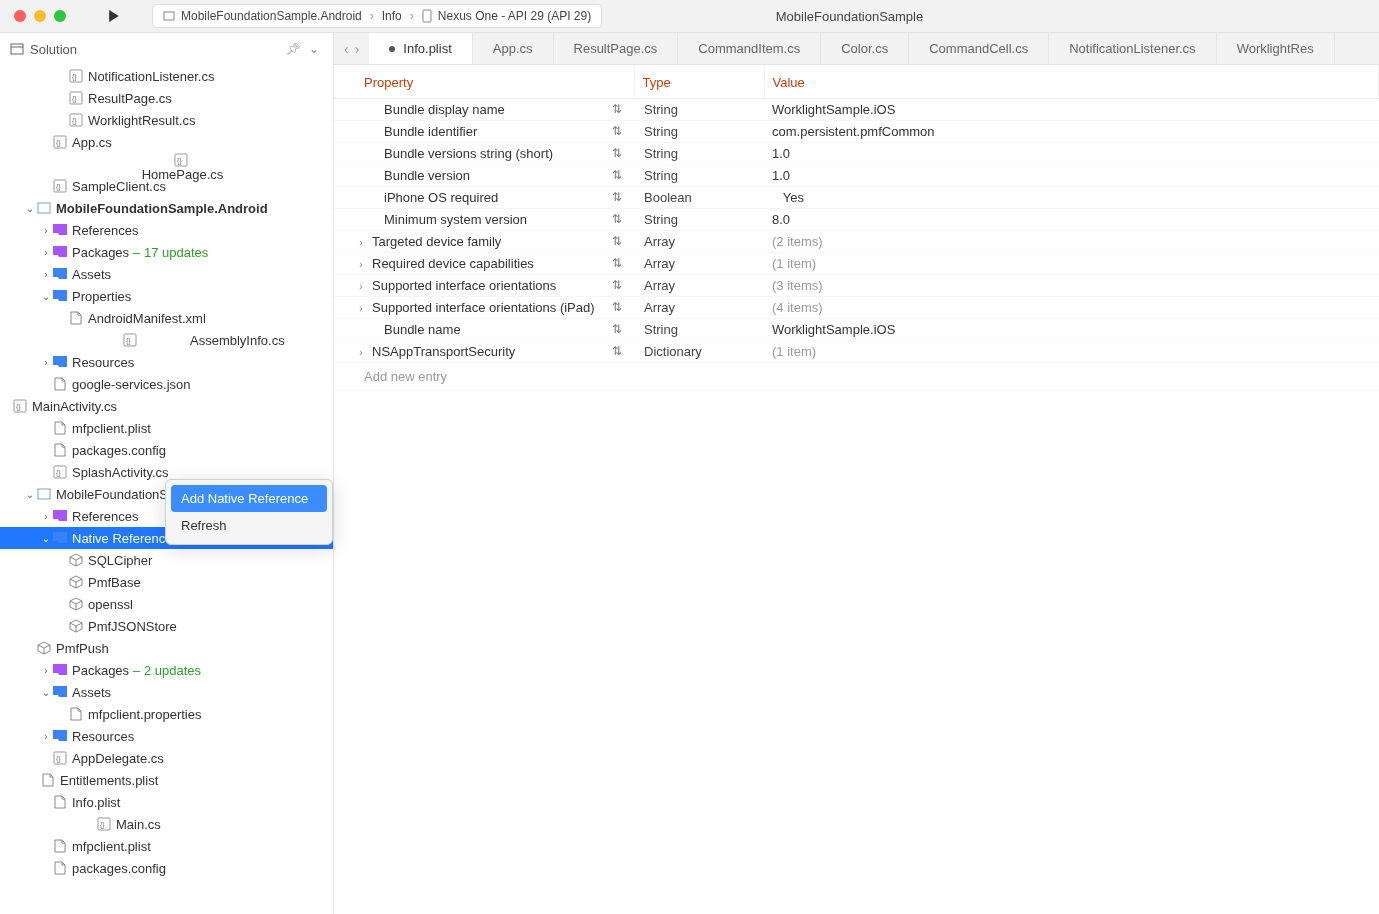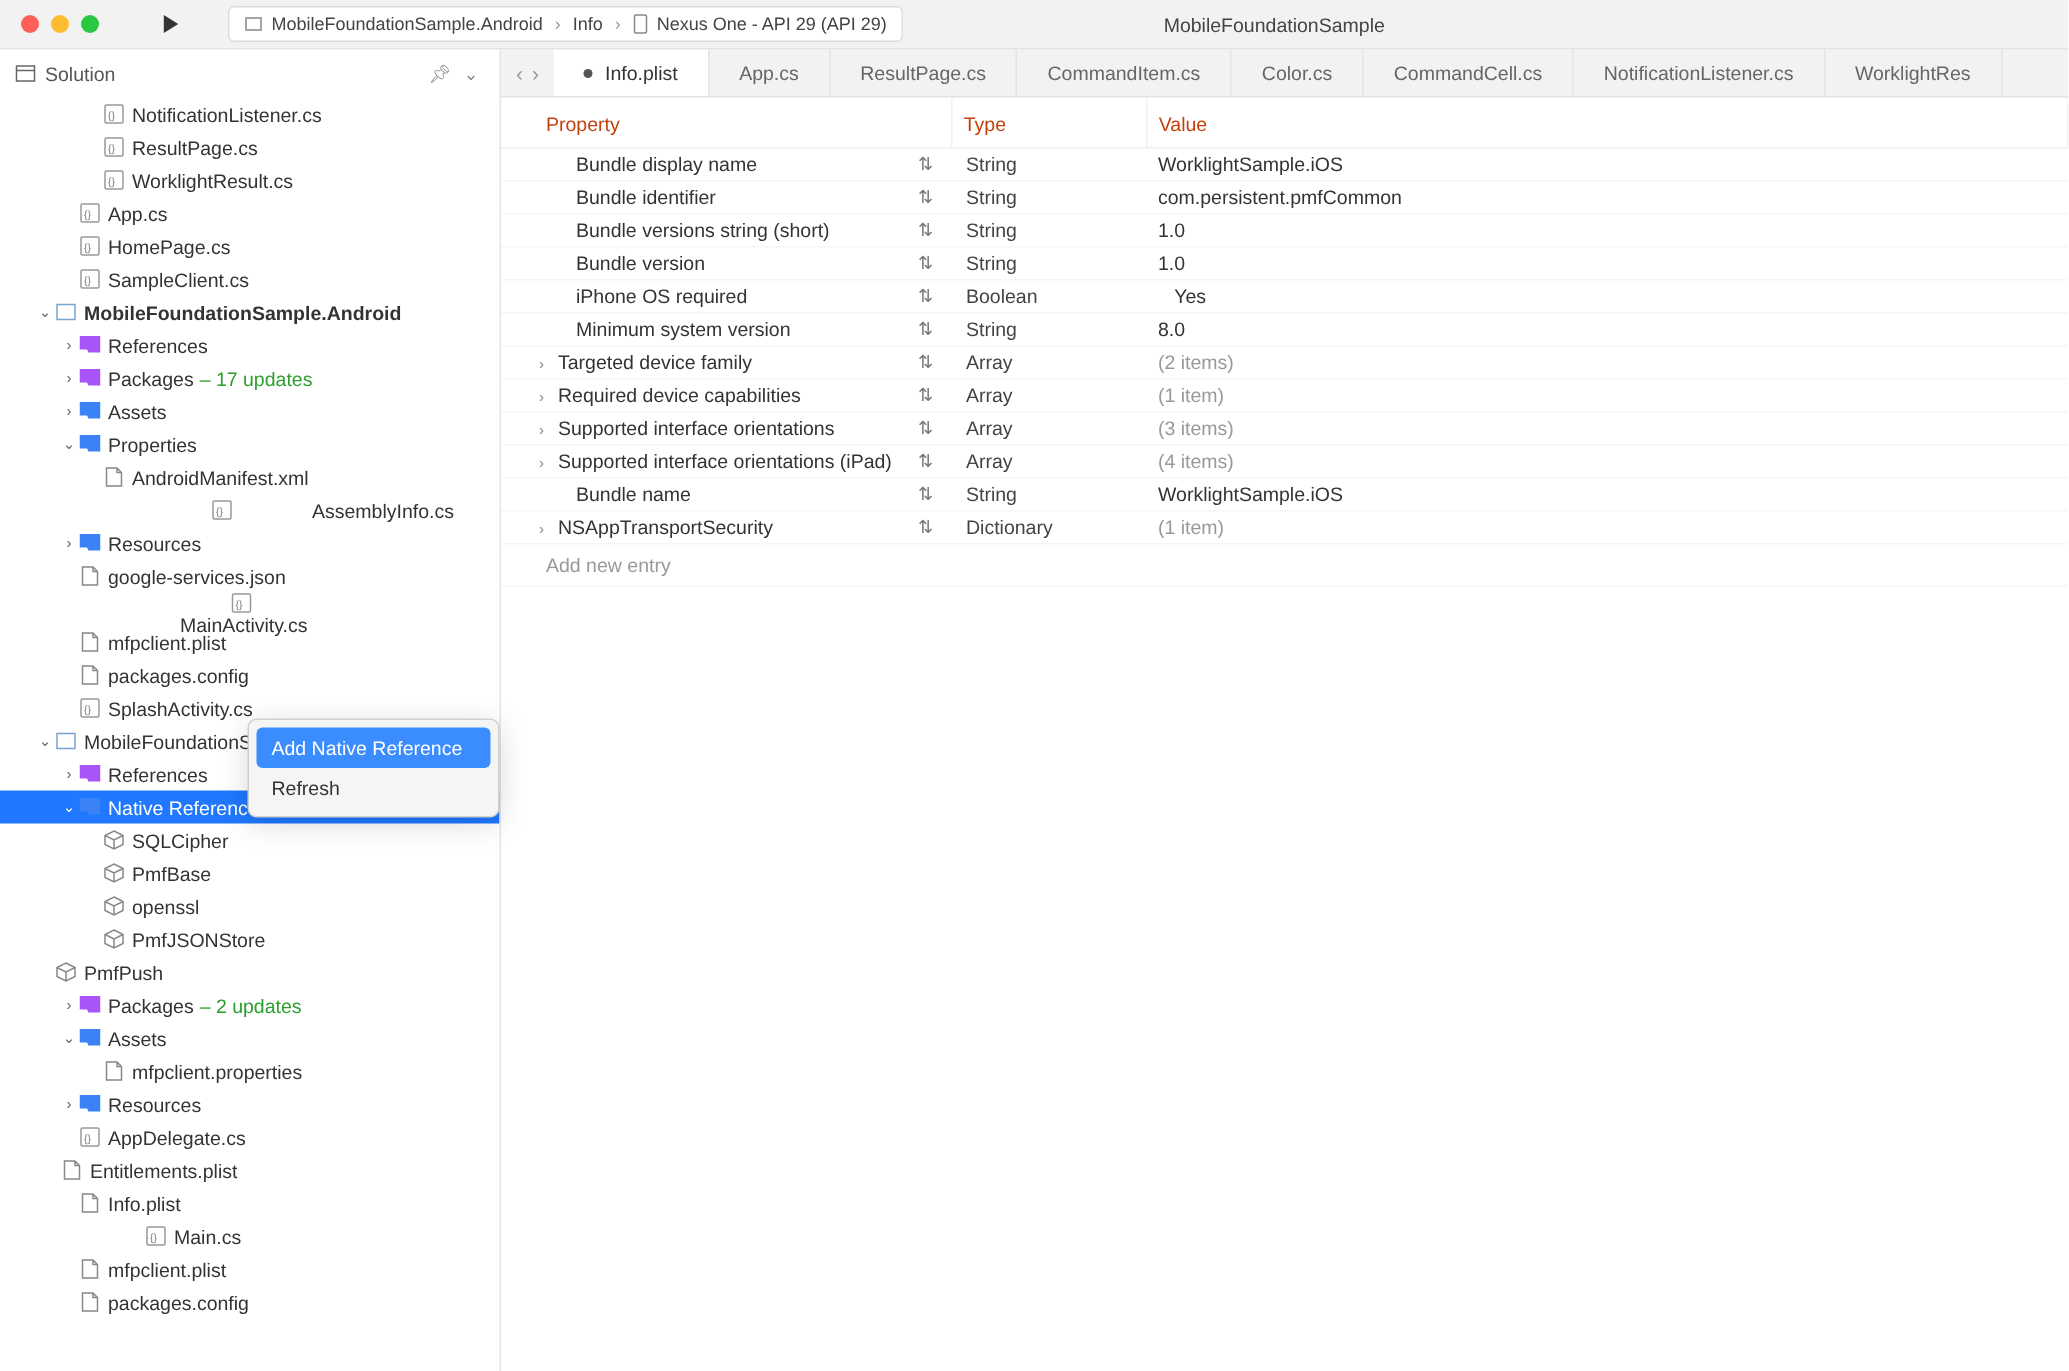--- a/index.html
+++ b/index.html
@@ -150,21 +150,21 @@
         <div class="node" style="padding-left: 40px;">
           <span class="twisty"></span>
           <span class="icon icon-cs">
             <svg width="14" height="14" viewBox="0 0 14 14">
               <rect x="1" y="1" width="12" height="12" rx="1"></rect>
               <text x="3" y="10" font-size="7">{}</text>
             </svg>
           </span>
           <span class="lbl">App.cs</span>
         </div>
-        <div class="node" style="padding-left: 40px;">
+        <div class="node" style="padding-left: 40px; flex-direction: column;">
           <span class="twisty"></span>
           <span class="icon icon-cs">
             <svg width="14" height="14" viewBox="0 0 14 14">
               <rect x="1" y="1" width="12" height="12" rx="1"></rect>
               <text x="3" y="10" font-size="7">{}</text>
             </svg>
           </span>
           <span class="lbl">HomePage.cs</span>
         </div>
         <div class="node" style="padding-left: 40px;">
@@ -225,21 +225,21 @@
         </div>
         <div class="node" style="padding-left: 56px;">
           <span class="twisty"></span>
           <span class="icon icon-file">
             <svg width="12" height="14" viewBox="0 0 12 14">
               <path d="M1 1 L8 1 L11 4 L11 13 L1 13 Z M8 1 L8 4 L11 4"></path>
             </svg>
           </span>
           <span class="lbl">AndroidManifest.xml</span>
         </div>
-        <div class="node" style="padding-left: 80px; gap: 48px;">
+        <div class="node" style="padding-left: 62px; gap: 48px;">
           <span class="twisty"></span>
           <span class="icon icon-cs">
             <svg width="14" height="14" viewBox="0 0 14 14">
               <rect x="1" y="1" width="12" height="12" rx="1"></rect>
               <text x="3" y="10" font-size="7">{}</text>
             </svg>
           </span>
           <span class="lbl">AssemblyInfo.cs</span>
         </div>
         <div class="node" style="padding-left: 40px;">
@@ -253,21 +253,21 @@
         </div>
         <div class="node" style="padding-left: 40px;">
           <span class="twisty"></span>
           <span class="icon icon-file">
             <svg width="12" height="14" viewBox="0 0 12 14">
               <path d="M1 1 L8 1 L11 4 L11 13 L1 13 Z M8 1 L8 4 L11 4"></path>
             </svg>
           </span>
           <span class="lbl">google-services.json</span>
         </div>
-        <div class="node" style=" flex-direction: column;">
+        <div class="node" style="">
           <span class="twisty"></span>
           <span class="icon icon-cs">
             <svg width="14" height="14" viewBox="0 0 14 14">
               <rect x="1" y="1" width="12" height="12" rx="1"></rect>
               <text x="3" y="10" font-size="7">{}</text>
             </svg>
           </span>
           <span class="lbl">MainActivity.cs</span>
         </div>
         <div class="node" style="padding-left: 40px;">

